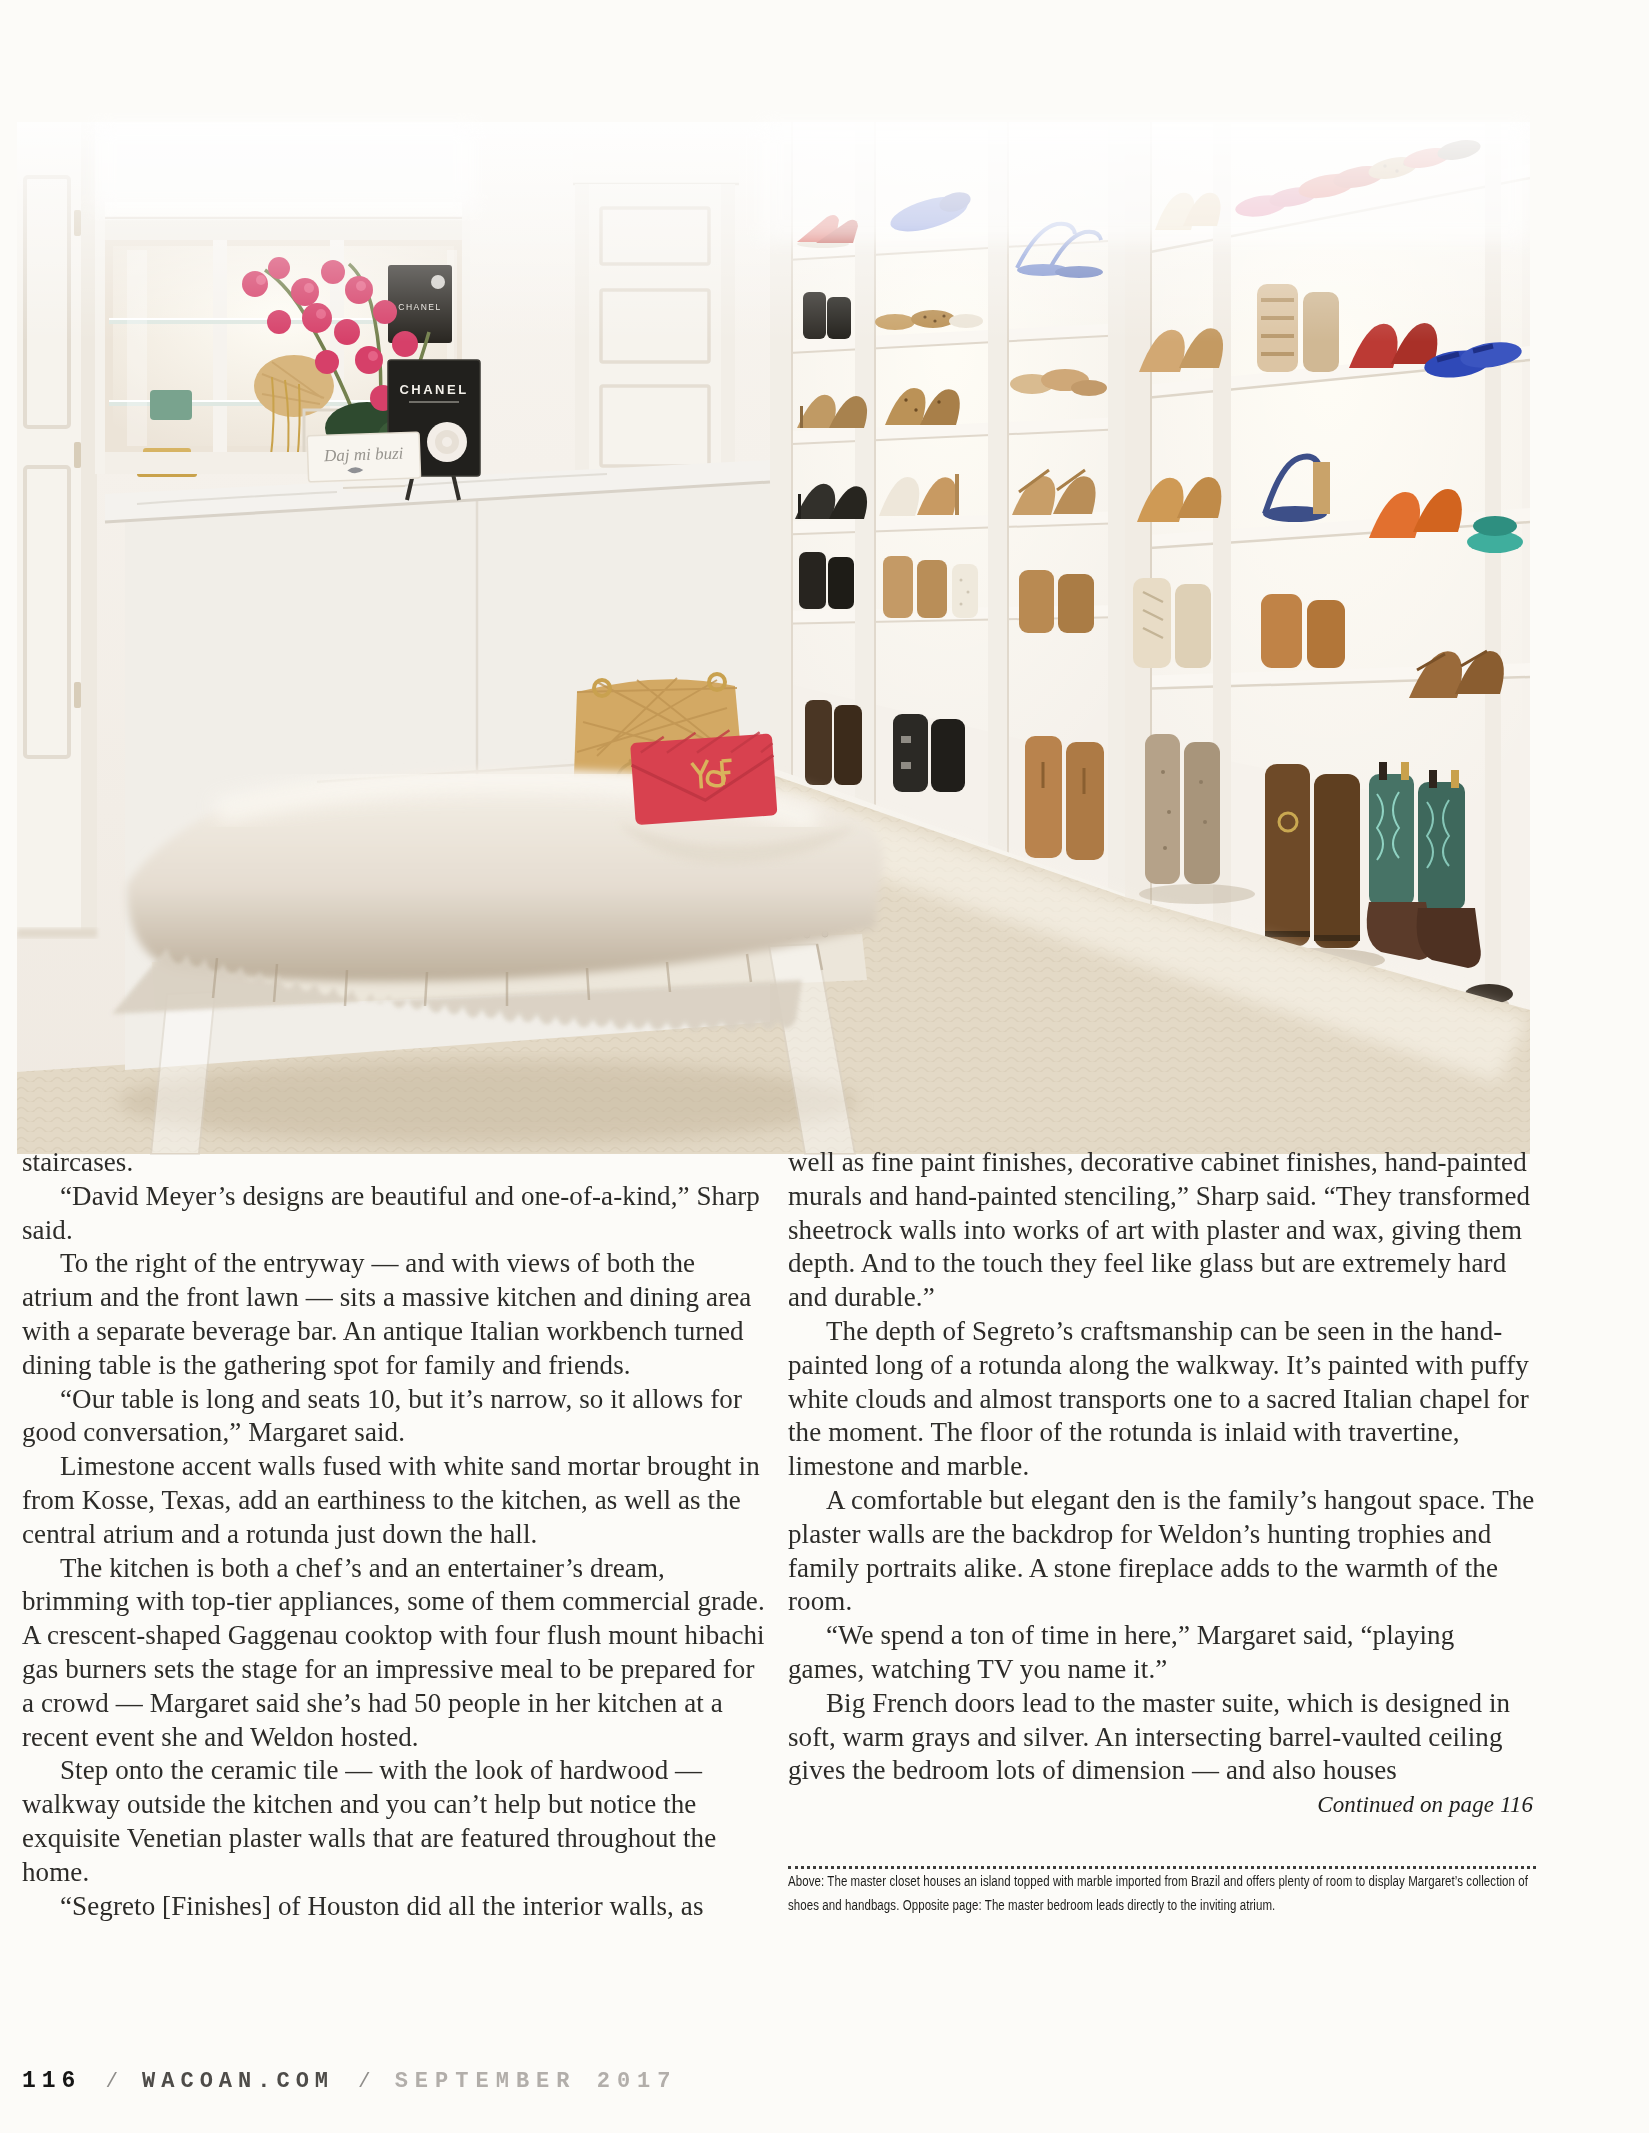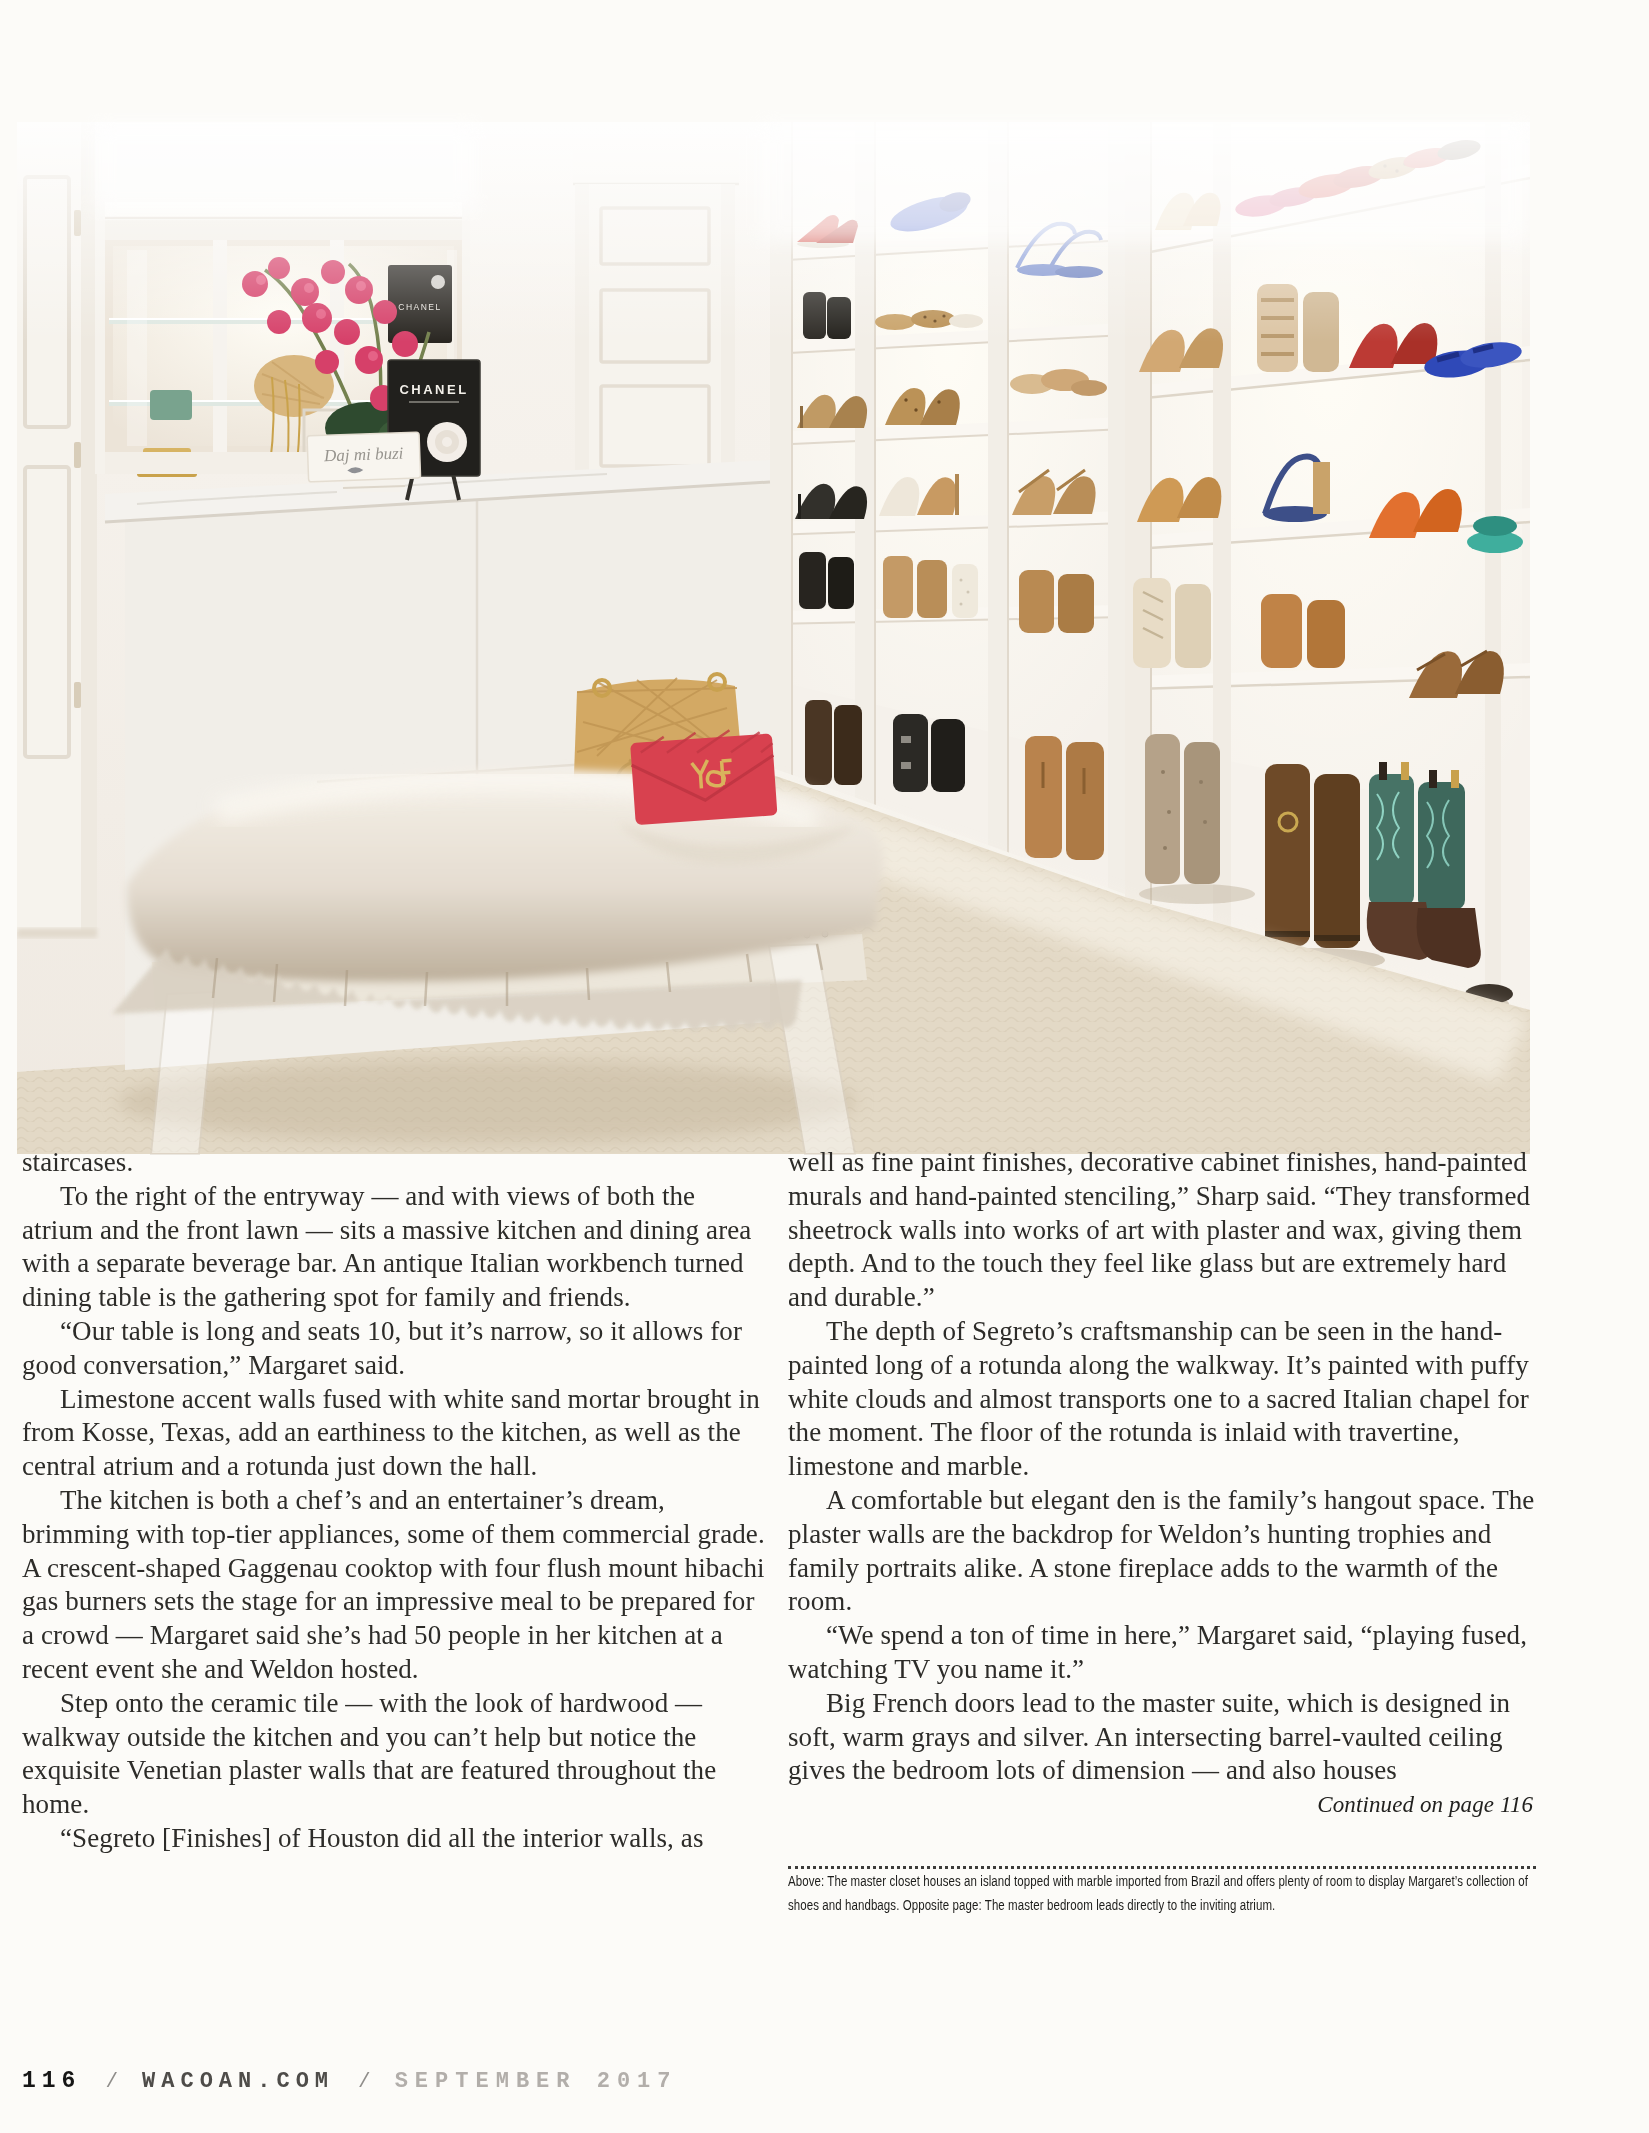--- a/index.html
+++ b/index.html
@@ -435,33 +435,34 @@
         <rect x="0" y="0" width="1513" height="220" fill="url(#washTop)"></rect>
         <rect x="745" y="0" width="768" height="120" fill="#ffffff" opacity=".55" filter="url(#b9)"></rect>
         <rect x="78" y="0" width="380" height="90" fill="#ffffff" opacity=".6" filter="url(#b9)"></rect>
       </g>
     </svg>
   </figure>
 
   <main class="article">
     <section class="col">
         <p class="para">staircases.</p>
+        <p class="para indent">“David Meyer’s designs are beautiful and one-of-a-kind,” Sharp said.</p>
         <p class="para indent">To the right of the entryway — and with views of both the atrium and the front lawn — sits a massive kitchen and dining area with a separate beverage bar. An antique Italian workbench turned dining table is the gathering spot for family and friends.</p>
         <p class="para indent">“Our table is long and seats 10, but it’s narrow, so it allows for good conversation,” Margaret said.</p>
         <p class="para indent">Limestone accent walls fused with white sand mortar brought in from Kosse, Texas, add an earthiness to the kitchen, as well as the central atrium and a rotunda just down the hall.</p>
         <p class="para indent">The kitchen is both a chef’s and an entertainer’s dream, brimming with top-tier appliances, some of them commercial grade. A crescent-shaped Gaggenau cooktop with four flush mount hibachi gas burners sets the stage for an impressive meal to be prepared for a crowd — Margaret said she’s had 50 people in her kitchen at a recent event she and Weldon hosted.</p>
         <p class="para indent">Step onto the ceramic tile — with the look of hardwood — walkway outside the kitchen and you can’t help but notice the exquisite Venetian plaster walls that are featured throughout the home.</p>
         <p class="para indent">“Segreto [Finishes] of Houston did all the interior walls, as</p>
       </section>
     <section class="col">
       <div>
           <p class="para">well as fine paint finishes, decorative cabinet finishes, hand-painted murals and hand-painted stenciling,” Sharp said. “They transformed sheetrock walls into works of art with plaster and wax, giving them depth. And to the touch they feel like glass but are extremely hard and durable.”</p>
           <p class="para indent">The depth of Segreto’s craftsmanship can be seen in the hand-painted long of a rotunda along the walkway. It’s painted with puffy white clouds and almost transports one to a sacred Italian chapel for the moment. The floor of the rotunda is inlaid with travertine, limestone and marble.</p>
           <p class="para indent">A comfortable but elegant den is the family’s hangout space. The plaster walls are the backdrop for Weldon’s hunting trophies and family portraits alike. A stone fireplace adds to the warmth of the room.</p>
-          <p class="para indent">“We spend a ton of time in here,” Margaret said, “playing fused, watching TV you name it.”</p>
+          <p class="para indent">“We spend a ton of time in here,” Margaret said, “playing games, watching TV you name it.”</p>
           <p class="para indent">Big French doors lead to the master suite, which is designed in soft, warm grays and silver. An intersecting barrel-vaulted ceiling gives the bedroom lots of dimension — and also houses</p>
         </div>
       <p class="continued">Continued on page 116</p>
       <div class="dotted-rule"></div>
       <p class="caption">Above: The master closet houses an island topped with marble imported from Brazil and offers plenty of room to display Margaret’s collection of shoes and handbags. Opposite page: The master bedroom leads directly to the inviting atrium.</p>
     </section>
   </main>
 
   <footer class="footer">
     <span class="pnum">116</span>

